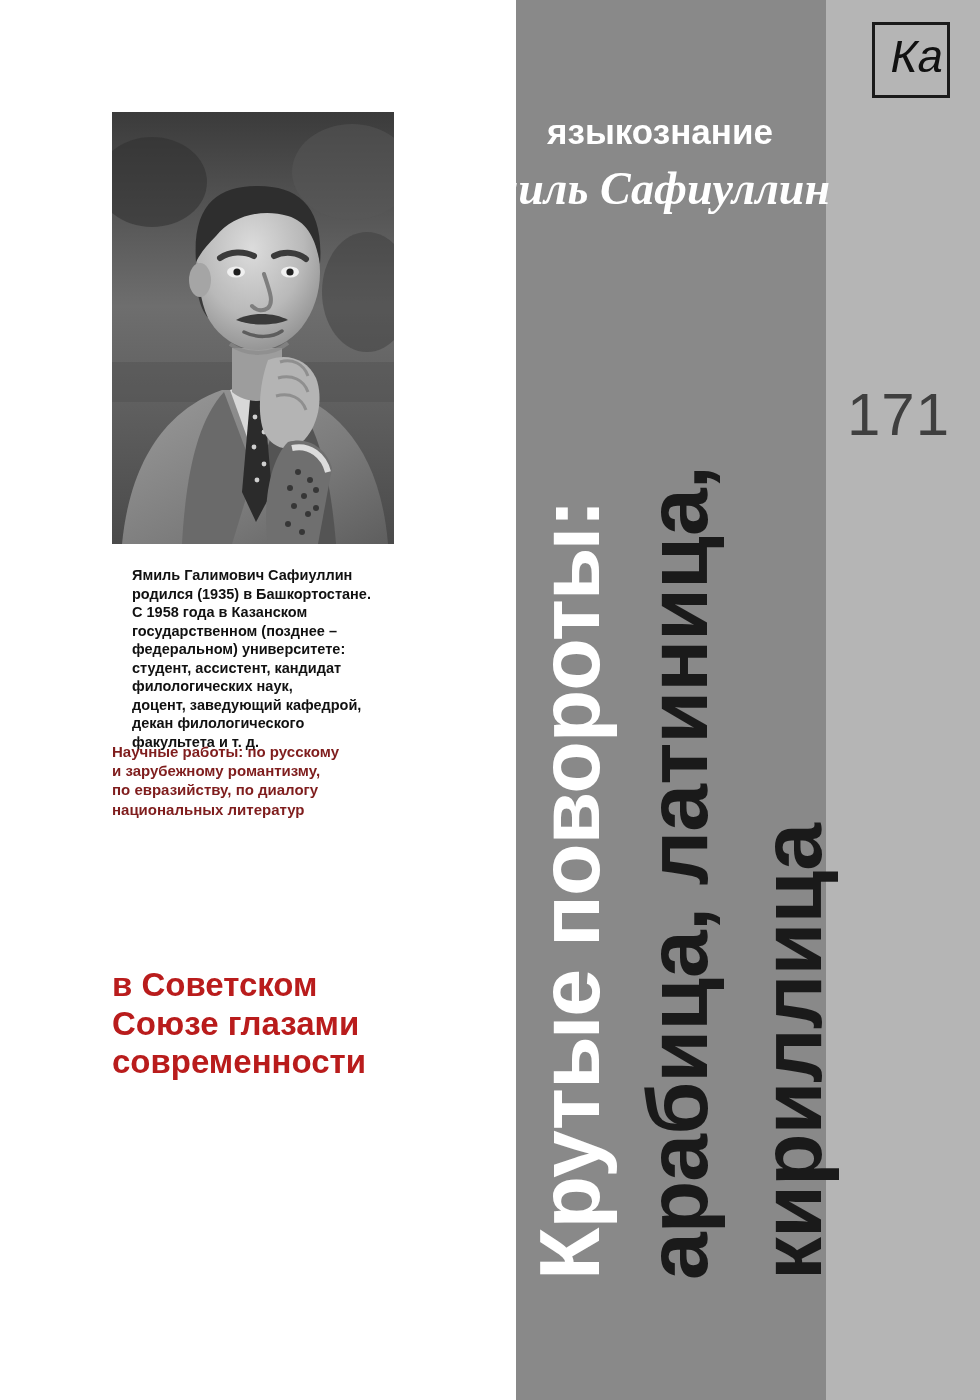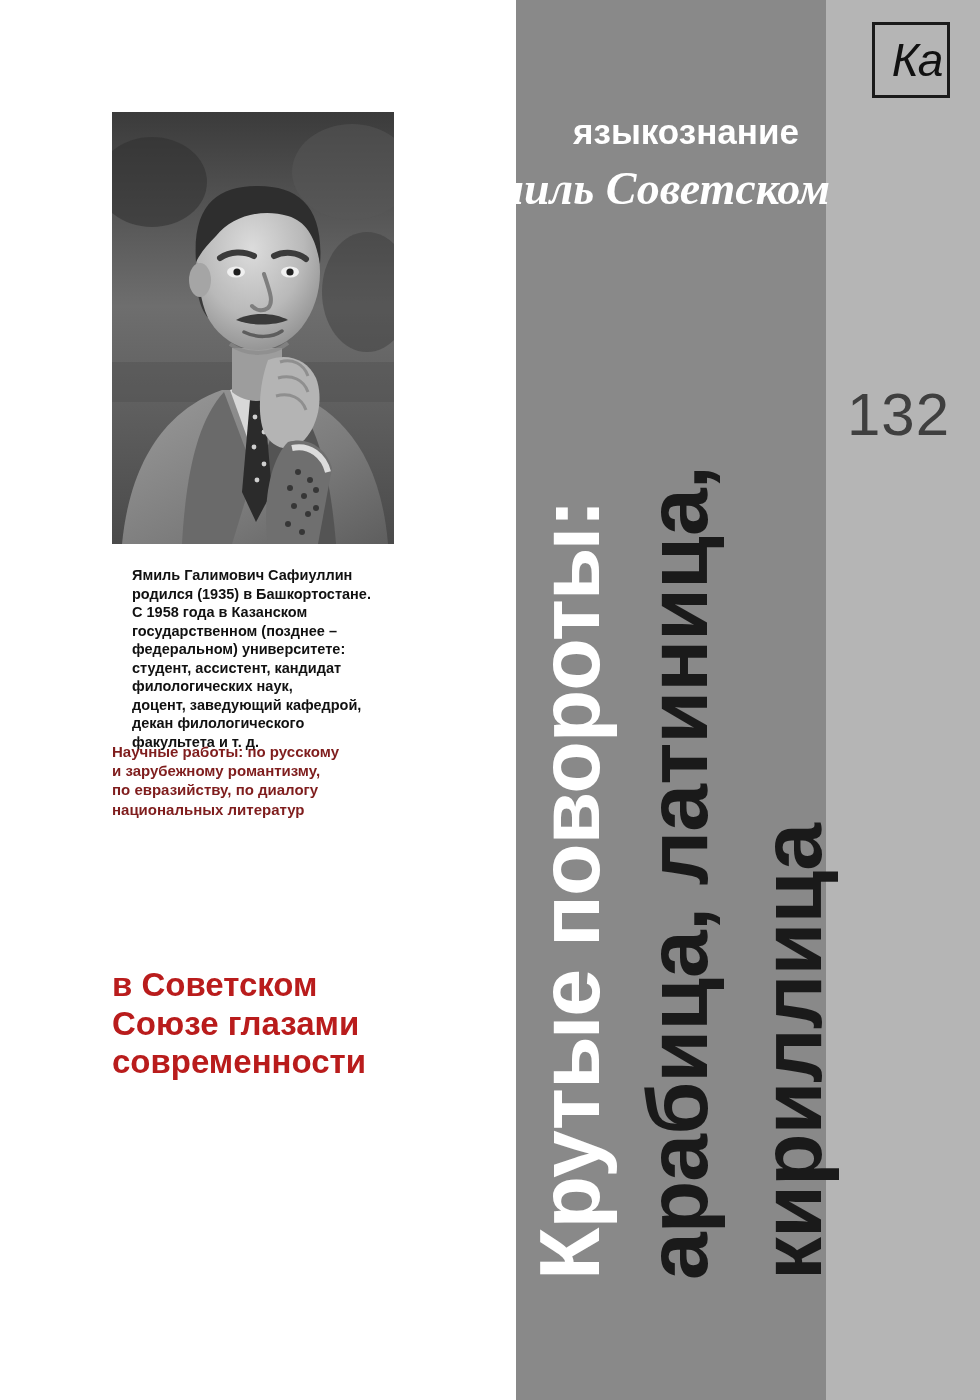--- a/index.html
+++ b/index.html
@@ -48,42 +48,42 @@
     background: #b5b5b5;
   }
   .logo-text {
     position: absolute;
     right: 34px;
     top: 26px;
     width: 58px;
     height: 68px;
     line-height: 68px;
     text-align: center;
-    font-family: Liberation Sans, sans-serif;
+    font-family: Liberation Mono, monospace;
     font-size: 46px;
     font-style: italic;
     color: #111111;
     letter-spacing: -1px;
   }
 
   
   .page-number {
     position: absolute;
     right: 30px;
     top: 380px;
     font-family: "Liberation Sans", sans-serif;
     font-size: 60px;
     color: #3f3f3f;
     letter-spacing: 1px;
   }
 
   
   .section-label {
     position: absolute;
-    left: 541px;
+    left: 515px;
     top: 112px;
     width: 290px;
     text-align: center;
     font-family: "Liberation Sans", sans-serif;
     font-weight: bold;
     font-size: 35px;
     color: #ffffff;
     letter-spacing: 0px;
   }
 
@@ -200,25 +200,25 @@
 <body>
 
 <div class="page">
 
   <div class="band-dark"></div>
   <div class="band-light"></div>
 
   <div class="logo-box"></div>
   <div class="logo-text">Ка</div>
 
-  <div class="page-number">132</div>
+  <div class="page-number">171</div>
 
   <div class="section-label">языкознание</div>
 
-  <div class="author-sig">Ямиль Советском</div>
+  <div class="author-sig">Ямиль Сафиуллин</div>
 
   <div class="vtitle vtitle-1">Крутые повороты:</div>
   <div class="vtitle vtitle-2">арабица, латиница,</div>
   <div class="vtitle vtitle-3">кириллица</div>
 
   <div class="portrait">
     <svg width="282" height="432" viewBox="0 0 282 432">
       <defs>
         <linearGradient id="bgGrad" x1="0" y1="0" x2="0" y2="1">
           <stop offset="0%" stop-color="#3b3b3b"></stop>

